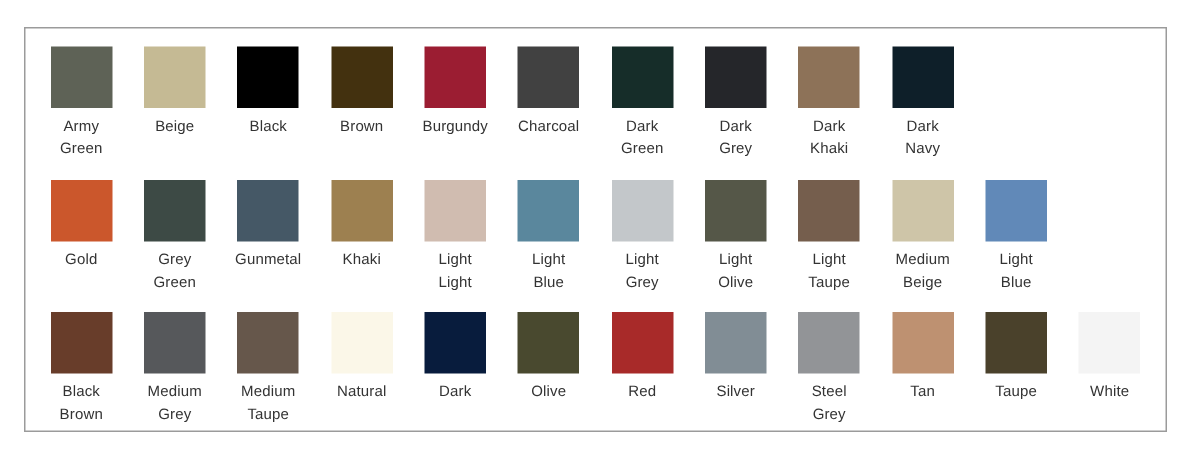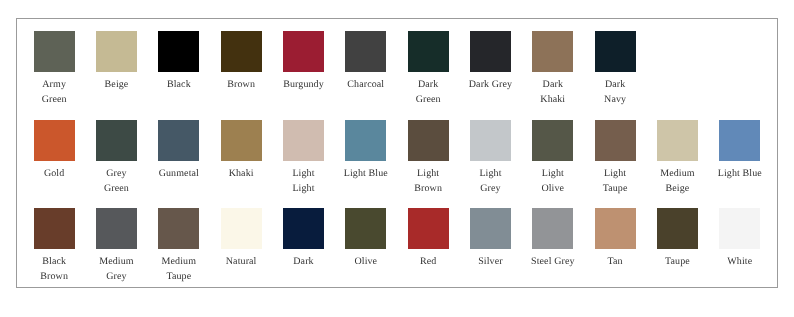--- a/index.html
+++ b/index.html
@@ -33,21 +33,20 @@
     width: 749px;
   }
   .swatch-row {
     display: flex;
     height: 88.5px;
   }
   .swatch-cell {
     width: 62.33px;
     flex: 0 0 62.33px;
     text-align: center;
-    font-family: Liberation Serif, serif;
   }
   .swatch-chip {
     width: 41px;
     height: 41px;
     margin: 0 auto;
     box-sizing: border-box;
     background: #cccccc;
   }
   .swatch-label {
     margin: 5px auto 0 auto;
@@ -124,24 +123,20 @@
       </div>
       <div class="swatch-cell">
         <div class="swatch-chip" style="background-color: rgb(208, 188, 176);"></div>
         <div class="swatch-label">Light Light</div>
       </div>
       <div class="swatch-cell">
         <div class="swatch-chip" style="background-color: rgb(90, 135, 157);"></div>
         <div class="swatch-label">Light Blue</div>
       </div>
       <div class="swatch-cell">
-        <div class="swatch-chip" style="background-color: rgb(91, 77, 62);"></div>
-        <div class="swatch-label">Light Brown</div>
-      </div>
-      <div class="swatch-cell">
         <div class="swatch-chip" style="background-color: rgb(195, 199, 202);"></div>
         <div class="swatch-label">Light Grey</div>
       </div>
       <div class="swatch-cell">
         <div class="swatch-chip" style="background-color: rgb(85, 87, 72);"></div>
         <div class="swatch-label">Light Olive</div>
       </div>
       <div class="swatch-cell">
         <div class="swatch-chip" style="background-color: rgb(117, 94, 77);"></div>
         <div class="swatch-label">Light Taupe</div>

